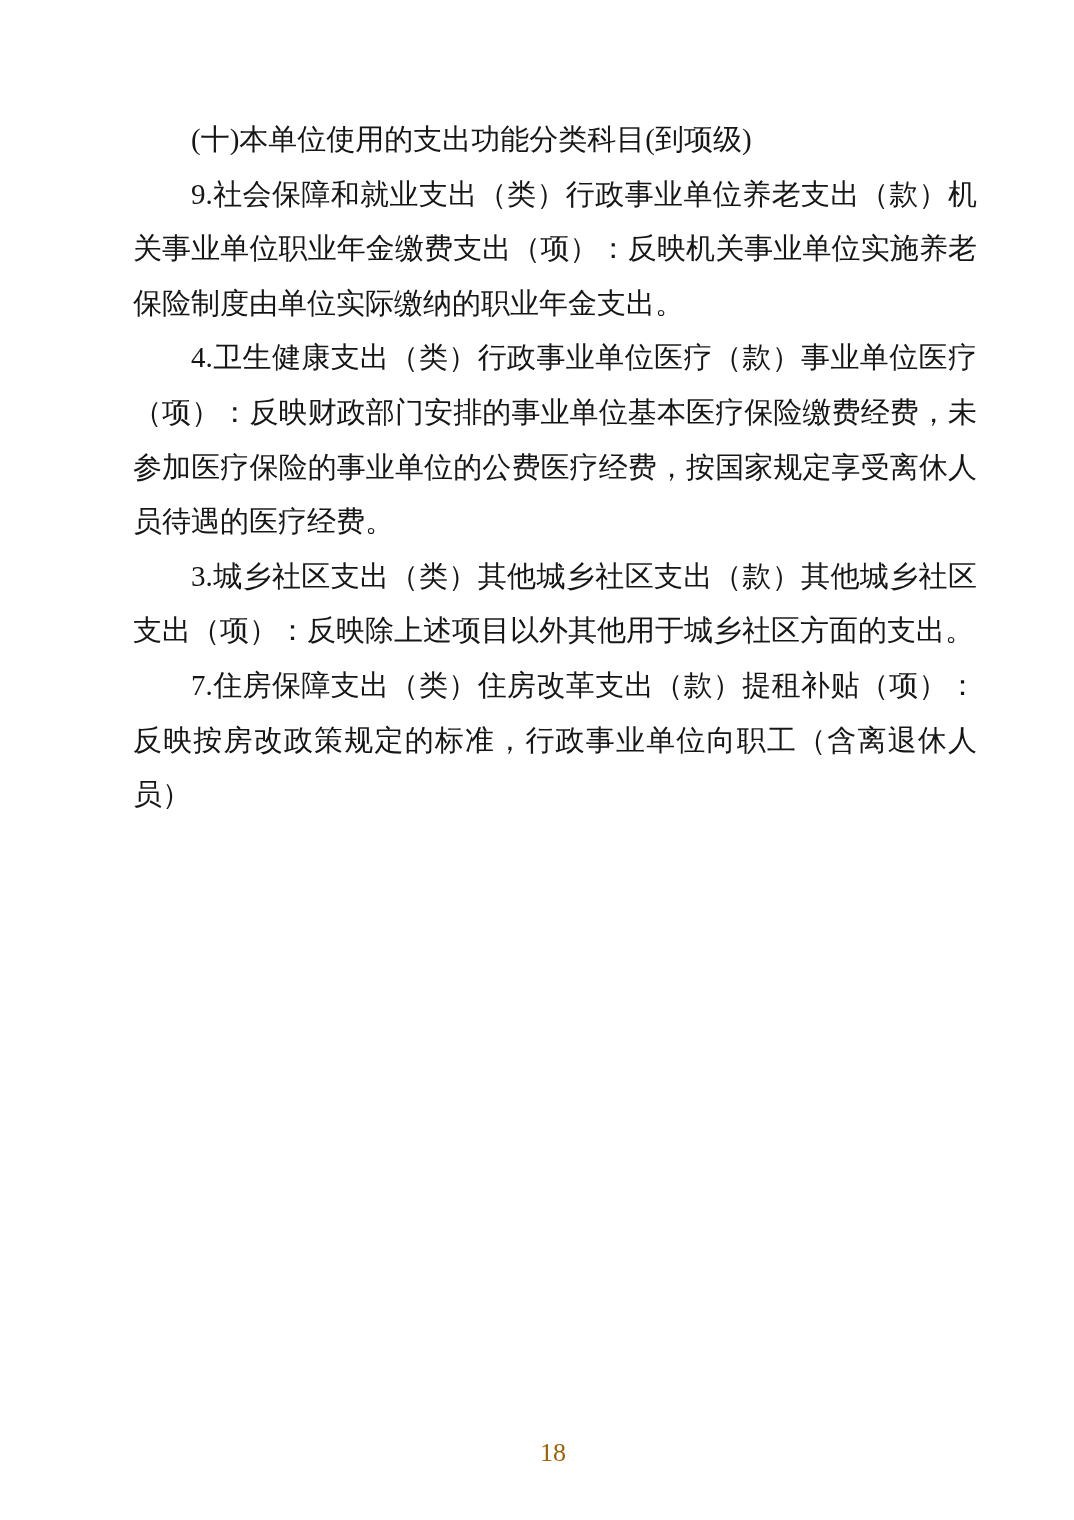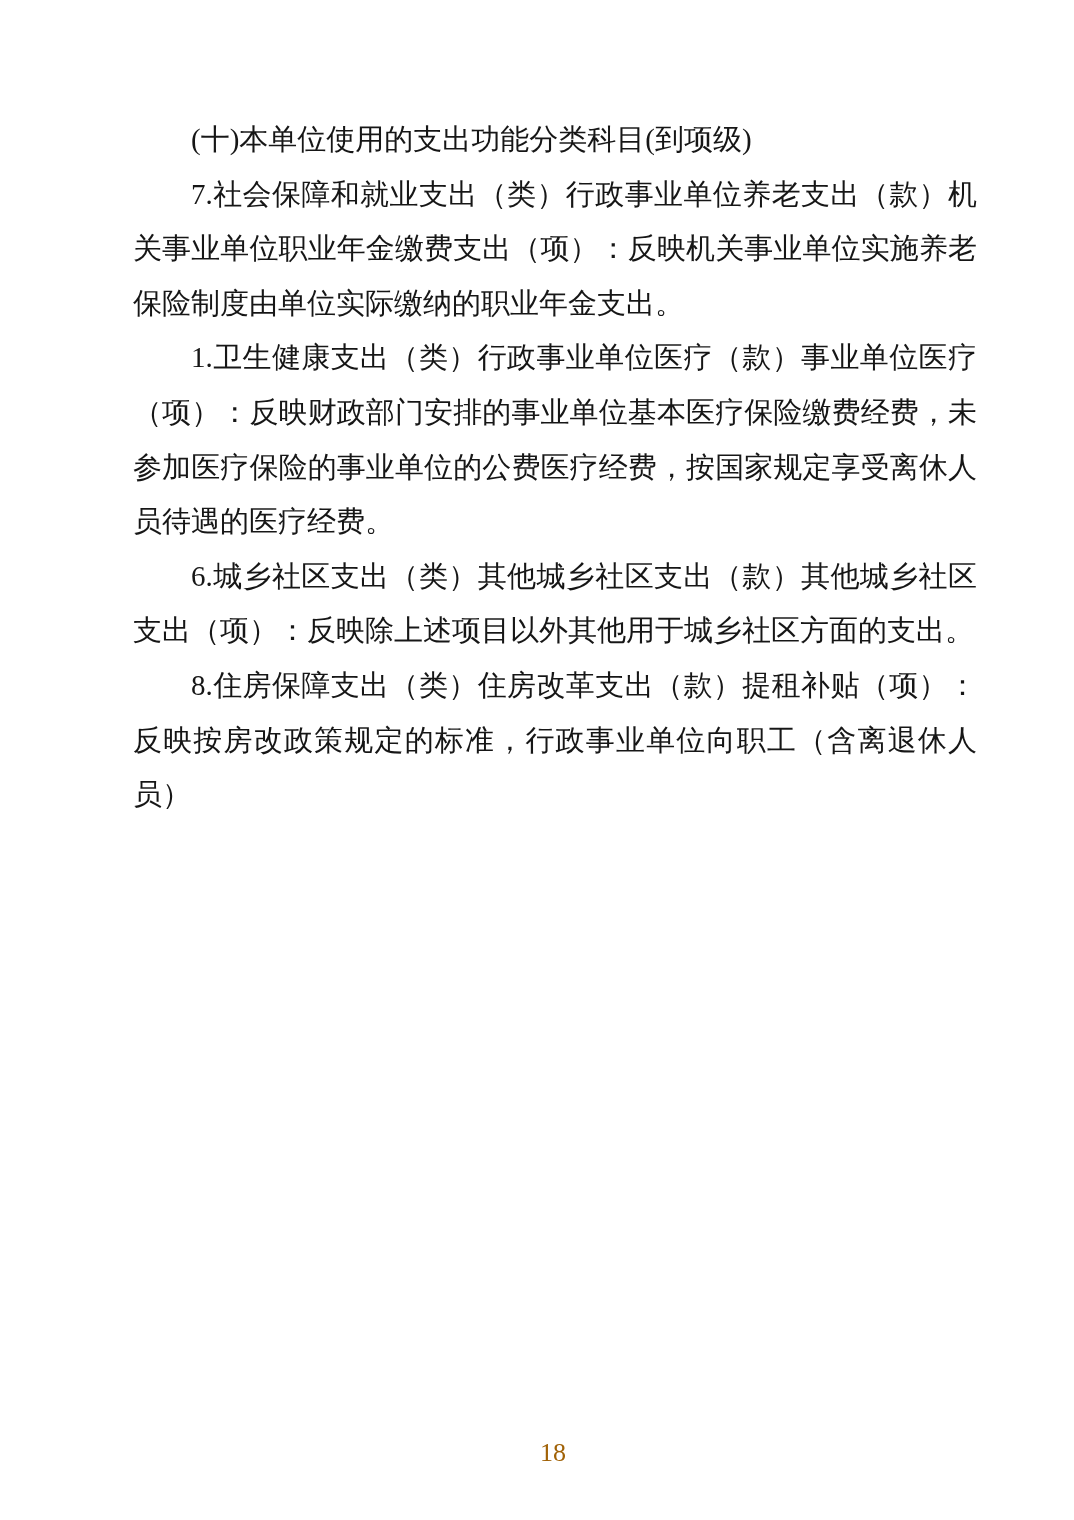--- a/index.html
+++ b/index.html
@@ -42,19 +42,19 @@
     font-size: 26px;
     color: #a16207;
   }
 </style>
 </head>
 <body>
 
 <div class="page">
   <div class="content">
     <p>(十)本单位使用的支出功能分类科目(到项级)</p>
-    <p>7.社会保障和就业支出（类）行政事业单位养老支出（款）机关事业单位职业年金缴费支出（项）：反映机关事业单位实施养老保险制度由单位实际缴纳的职业年金支出。</p>
-    <p>1.卫生健康支出（类）行政事业单位医疗（款）事业单位医疗（项）：反映财政部门安排的事业单位基本医疗保险缴费经费，未参加医疗保险的事业单位的公费医疗经费，按国家规定享受离休人员待遇的医疗经费。</p>
-    <p>6.城乡社区支出（类）其他城乡社区支出（款）其他城乡社区支出（项）：反映除上述项目以外其他用于城乡社区方面的支出。</p>
-    <p>8.住房保障支出（类）住房改革支出（款）提租补贴（项）：反映按房改政策规定的标准，行政事业单位向职工（含离退休人员）</p>
+    <p>9.社会保障和就业支出（类）行政事业单位养老支出（款）机关事业单位职业年金缴费支出（项）：反映机关事业单位实施养老保险制度由单位实际缴纳的职业年金支出。</p>
+    <p>4.卫生健康支出（类）行政事业单位医疗（款）事业单位医疗（项）：反映财政部门安排的事业单位基本医疗保险缴费经费，未参加医疗保险的事业单位的公费医疗经费，按国家规定享受离休人员待遇的医疗经费。</p>
+    <p>3.城乡社区支出（类）其他城乡社区支出（款）其他城乡社区支出（项）：反映除上述项目以外其他用于城乡社区方面的支出。</p>
+    <p>7.住房保障支出（类）住房改革支出（款）提租补贴（项）：反映按房改政策规定的标准，行政事业单位向职工（含离退休人员）</p>
   </div>
   <div class="page-number">18</div>
 </div>
 
 </body></html>

